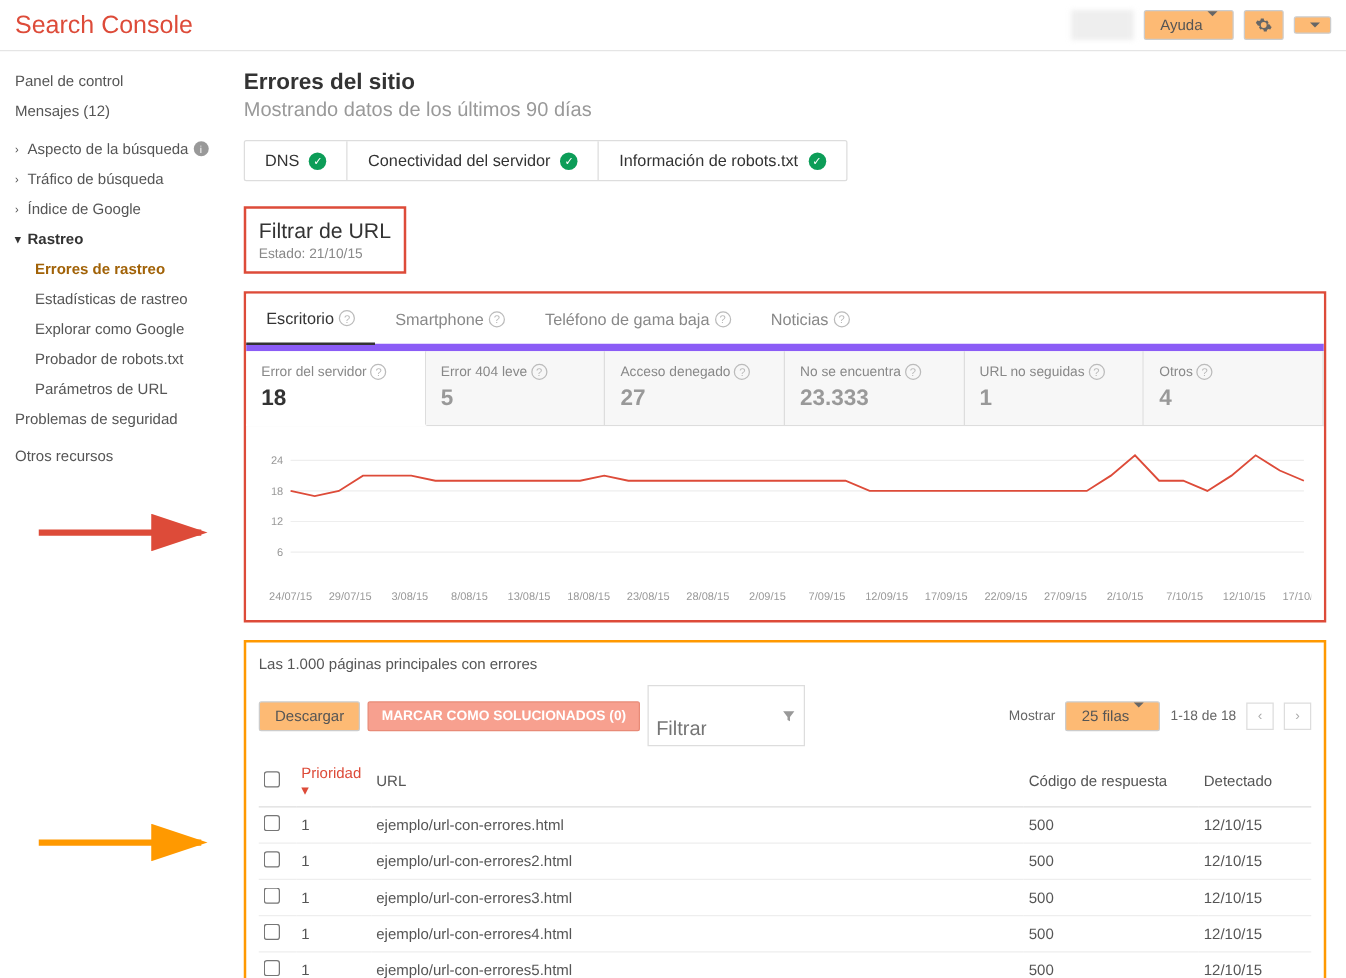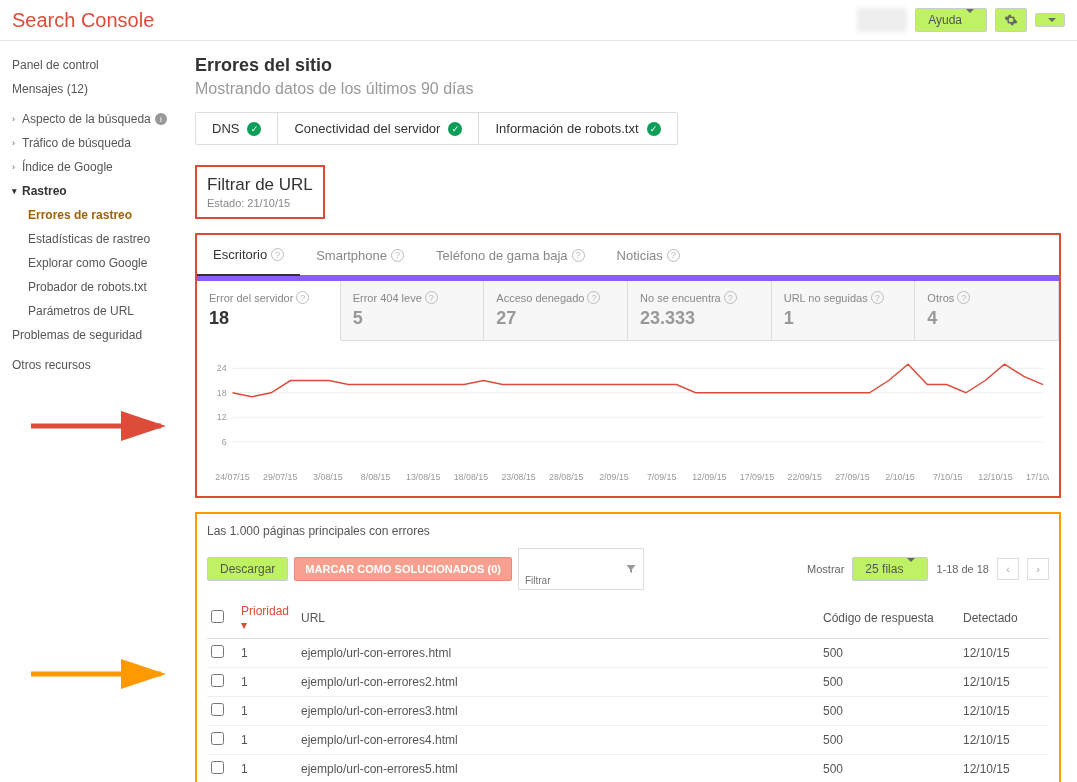--- a/index.html
+++ b/index.html
@@ -1,21 +1,21 @@
 <!DOCTYPE html>
 <html><head>
 <meta charset="utf-8">
 <style>
 * { margin: 0; padding: 0; box-sizing: border-box; }
 body { font-family: Arial, sans-serif; font-size: 13px; color: #333; background: #fff; width: 1077px; }
 .header { display: flex; align-items: center; justify-content: space-between; padding: 8px 12px; border-bottom: 1px solid #e5e5e5; }
 .logo { color: #dd4b39; font-size: 20px; font-weight: normal; }
 .header-right { display: flex; align-items: center; gap: 8px; }
 .blur-box { width: 50px; height: 24px; background: #eee; filter: blur(2px); }
-.btn { background: #bef264; border: 1px solid #ccc; padding: 4px 12px; font-size: 12px; cursor: pointer; color: #555; border-radius: 2px; }
+.btn { background: #fdba74; border: 1px solid #ccc; padding: 4px 12px; font-size: 12px; cursor: pointer; color: #555; border-radius: 2px; }
 .btn-icon { padding: 4px 8px; display: flex; align-items: center; }
 .caret-down { width: 0; height: 0; border-left: 4px solid transparent; border-right: 4px solid transparent; border-top: 4px solid #666; margin-left: 4px; }
 .container { display: flex; }
 .sidebar { width: 181px; padding: 12px 8px; font-size: 12px; }
 .sidebar-item { padding: 5px 4px; color: #555; cursor: pointer; display: flex; align-items: center; }
 .sidebar-item.active { color: #a16207; font-weight: bold; }
 .sidebar-item .indent { margin-left: 16px; }
 .sidebar-item .expand { width: 8px; display: inline-block; font-size: 9px; margin-right: 2px; }
 .sidebar-section { margin-top: 6px; }
 .info-icon { width: 12px; height: 12px; border-radius: 50%; background: #999; color: #fff; font-size: 8px; display: inline-flex; align-items: center; justify-content: center; margin-left: 4px; }
@@ -46,21 +46,21 @@
 .axis-text { font-size: 9px; fill: #999; }
 .grid-line { stroke: #eee; stroke-width: 1; }
 .data-line { stroke: #dd4b39; stroke-width: 1.5; fill: none; }
 .arrow-red { position: absolute; left: -160px; top: 370px; }
 .arrow-orange { position: absolute; left: -160px; top: 618px; }
 .orange-panel { border: 2px solid #f90; padding: 10px; position: relative; }
 .table-title { font-size: 12px; color: #555; margin-bottom: 10px; }
 .toolbar { display: flex; align-items: center; gap: 6px; margin-bottom: 8px; }
 .btn-orange { background: #f7a08f; color: #fff; border: 1px solid #e88a77; padding: 5px 10px; font-size: 11px; font-weight: bold; }
 .filter-box { display: flex; align-items: center; border: 1px solid #ddd; padding: 3px 6px; gap: 60px; }
-.filter-input { border: none; outline: none; font-size: 10px; width: 40px; margin-top: 23px; }
+.filter-input { border: none; outline: none; font-size: 16px; width: 40px; margin-top: 23px; }
 .toolbar-right { margin-left: auto; display: flex; align-items: center; gap: 8px; font-size: 11px; color: #666; }
 .nav-btn { width: 22px; height: 22px; border: 1px solid #ddd; background: #fff; display: flex; align-items: center; justify-content: center; color: #aaa; cursor: pointer; }
 table { width: 100%; border-collapse: collapse; font-size: 12px; }
 th { text-align: left; padding: 6px 4px; border-bottom: 1px solid #ddd; color: #555; font-weight: normal; }
 th.sorted { color: #dd4b39; }
 td { padding: 6px 4px; border-bottom: 1px solid #eee; color: #555; }
 .col-check { width: 30px; }
 .col-priority { width: 60px; }
 .col-code { width: 140px; }
 .col-date { width: 90px; }

